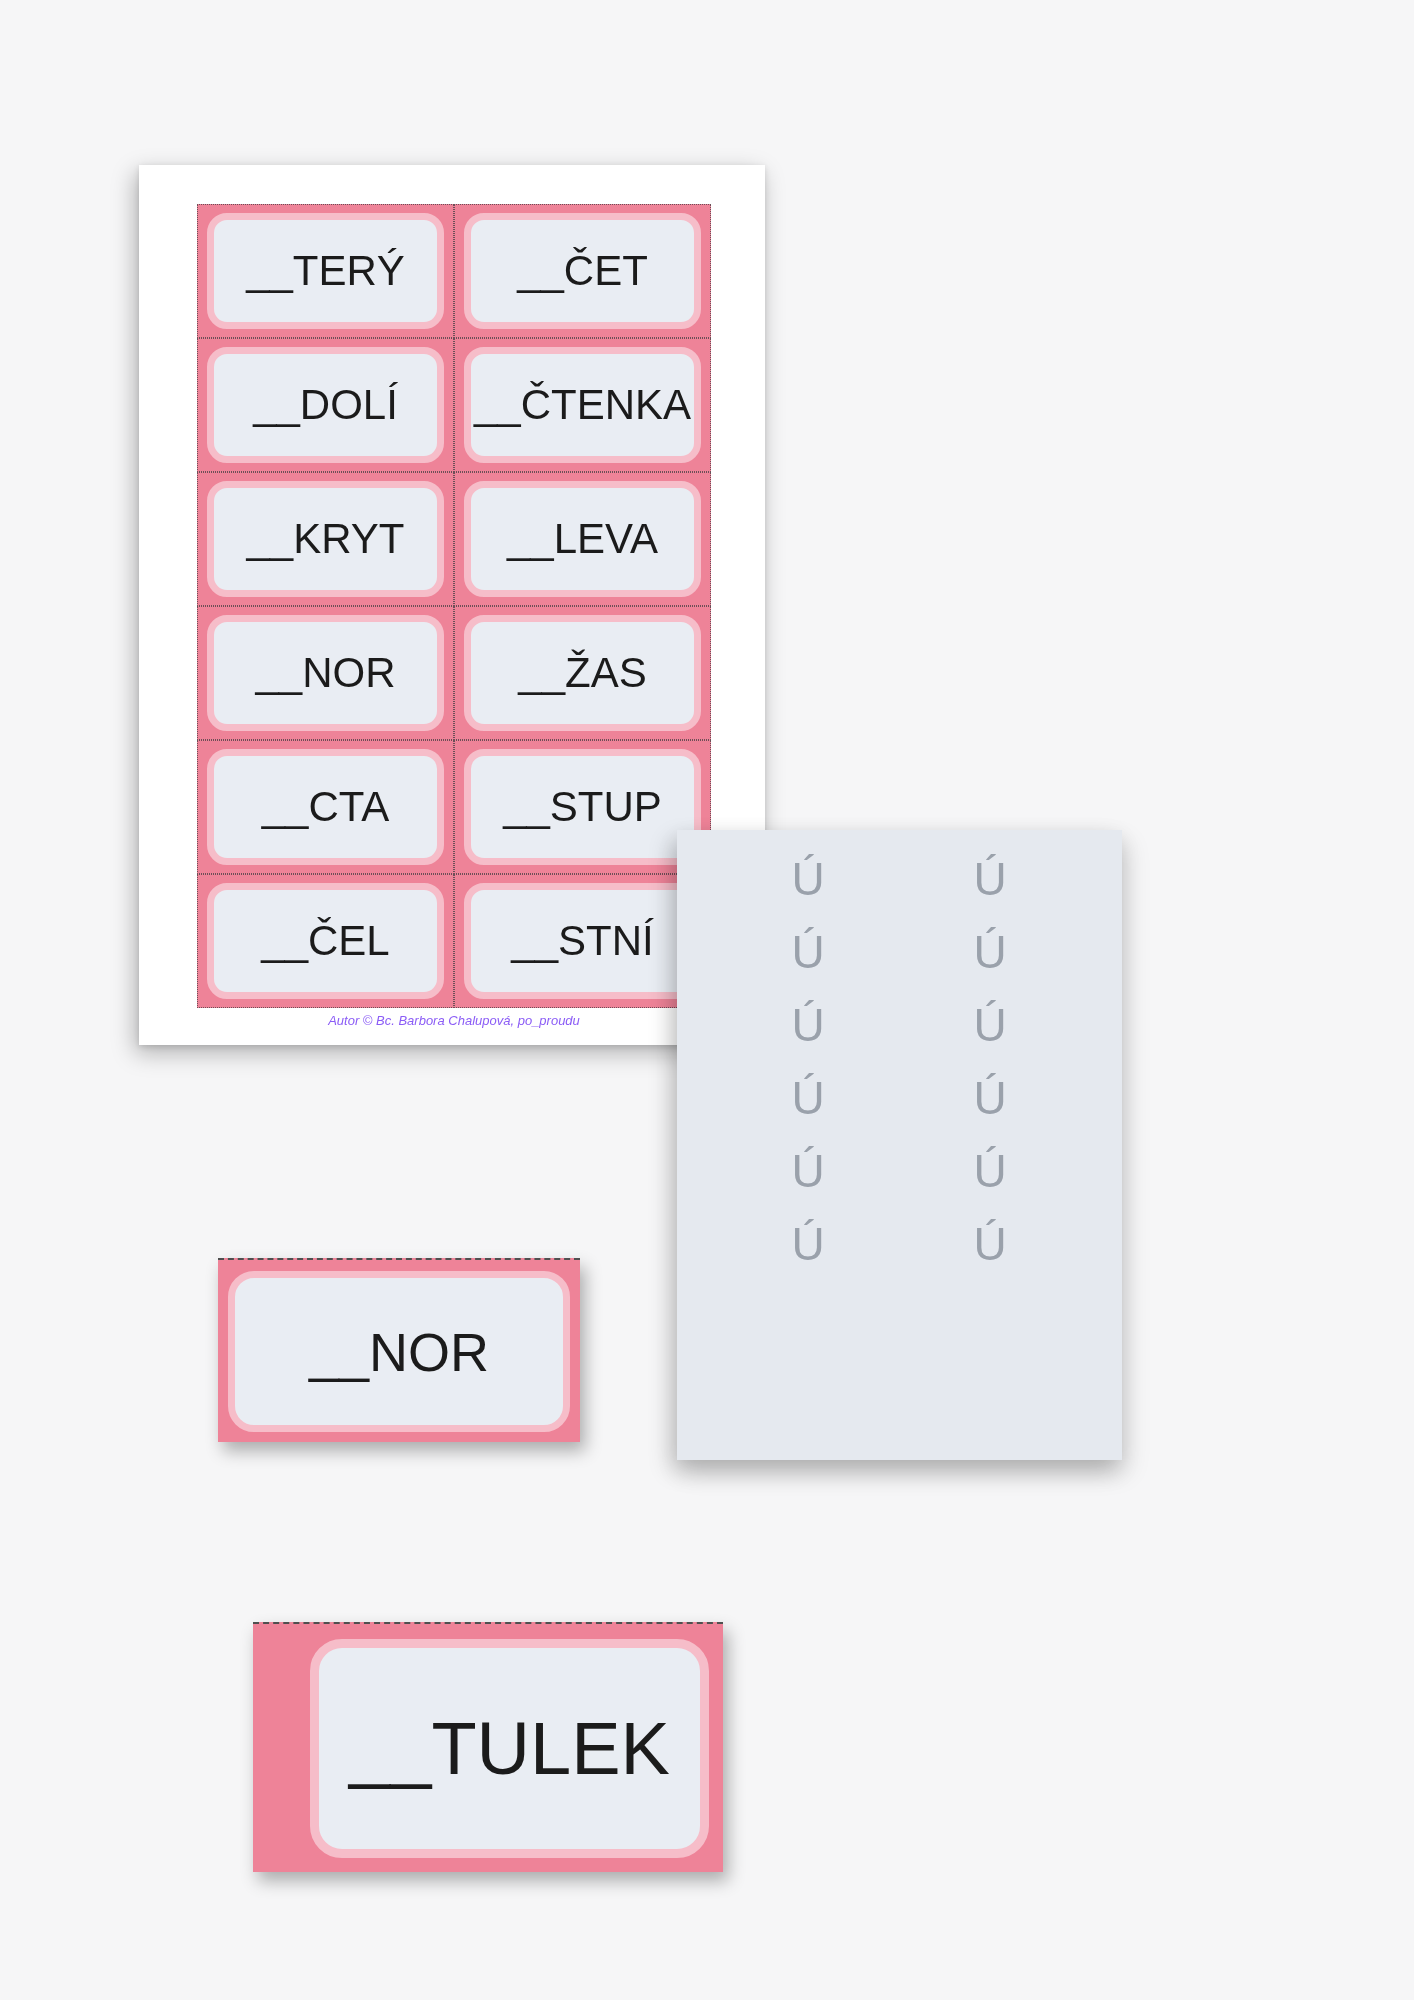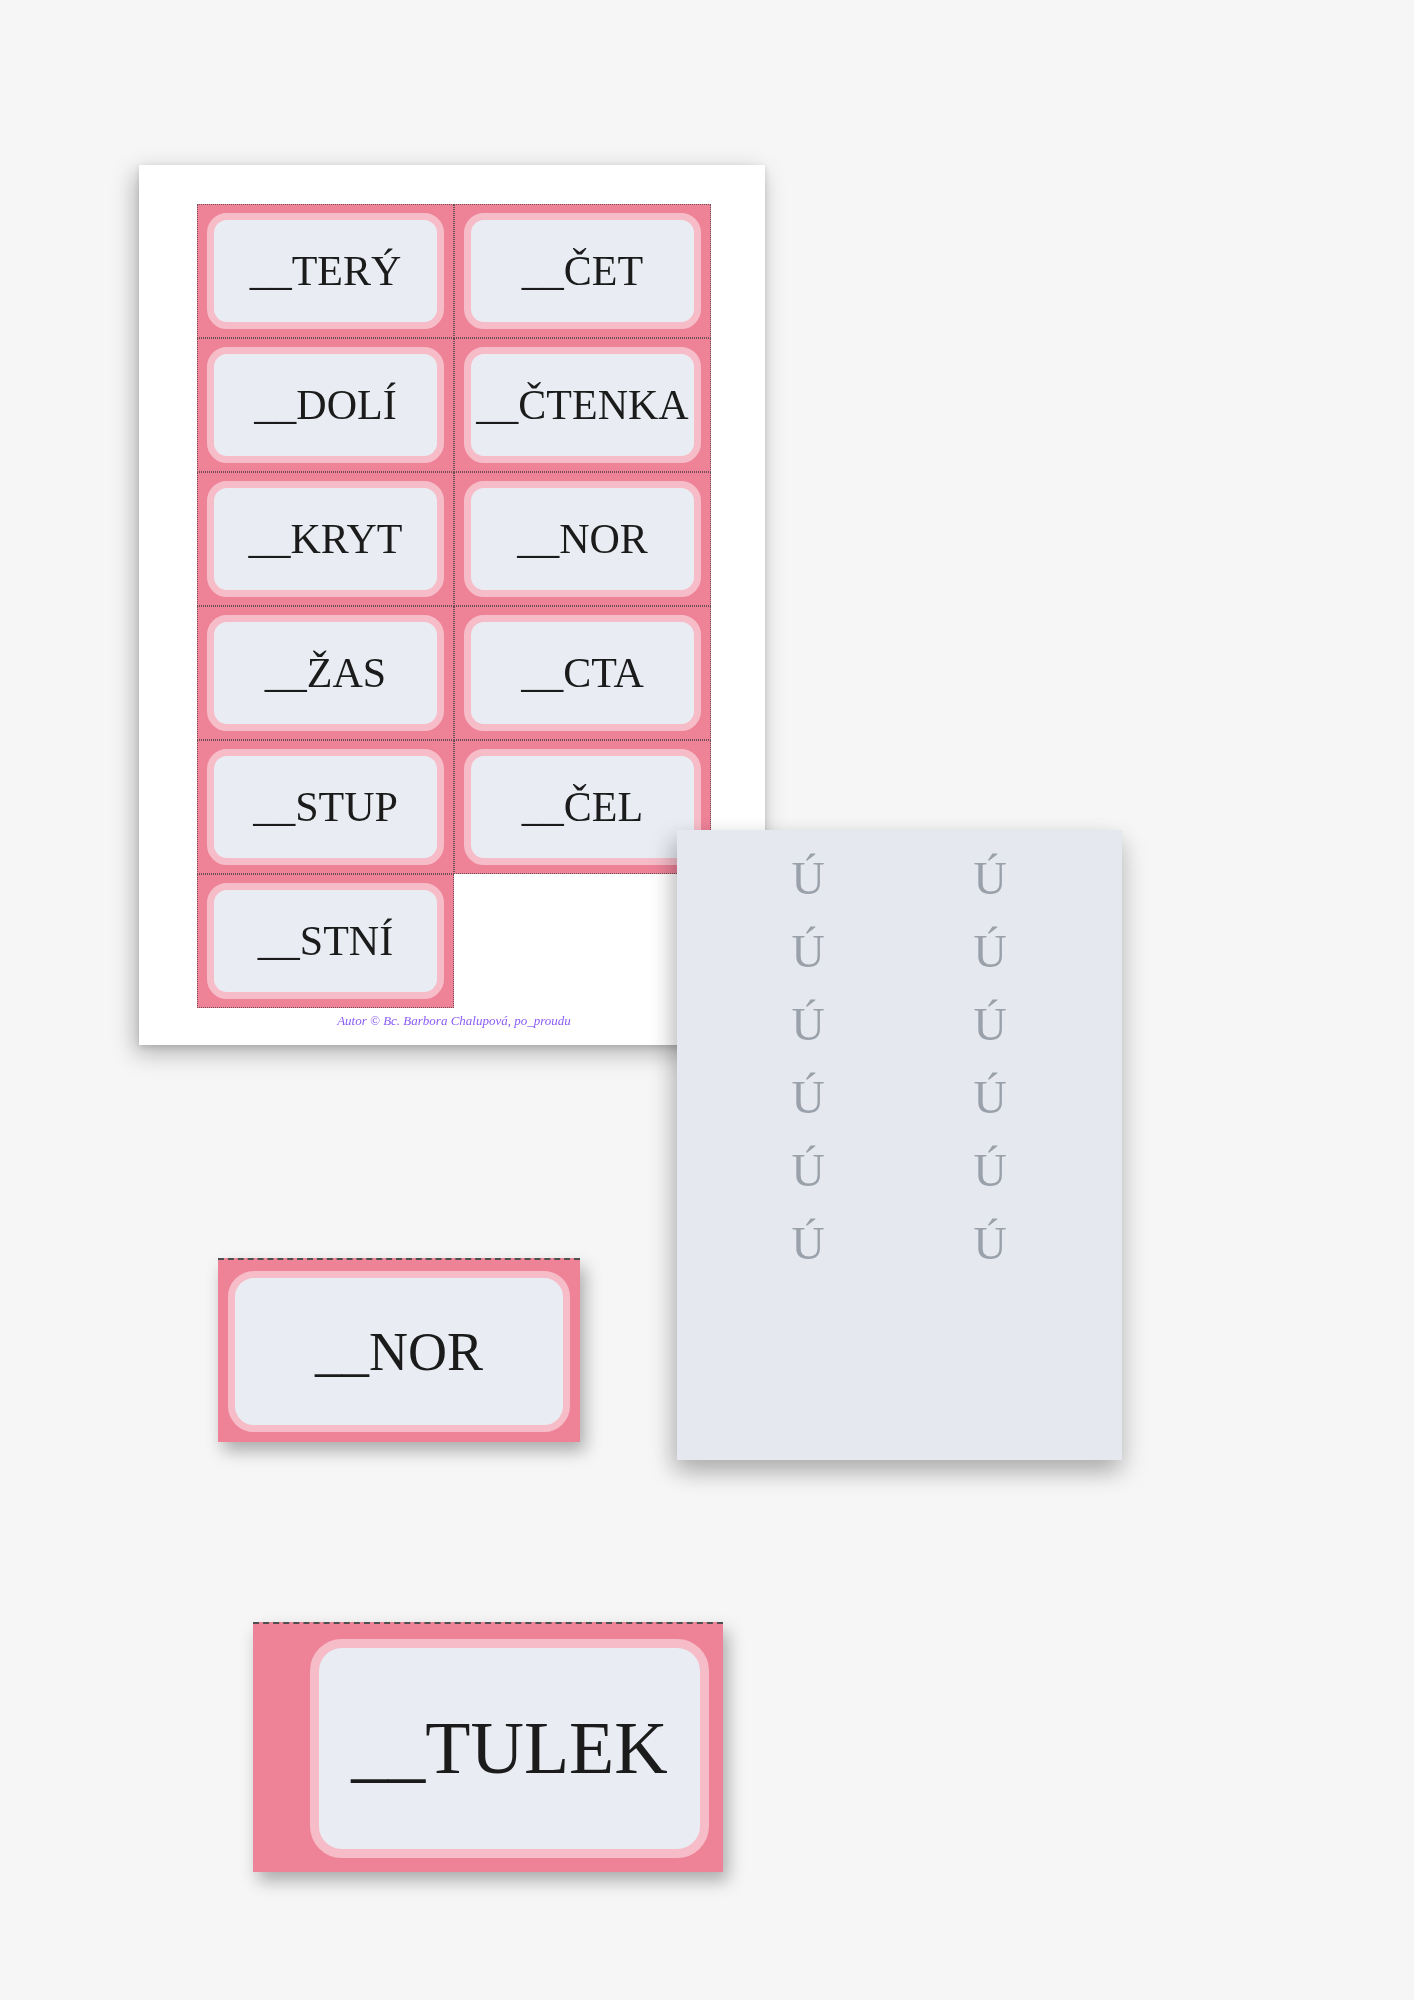--- a/index.html
+++ b/index.html
@@ -7,21 +7,20 @@
     padding: 0;
     background: #f6f6f7;
     font-family: "Liberation Sans", sans-serif;
   }
   .stage {
     position: relative;
     width: 1414px;
     height: 2000px;
     background: #f6f6f7;
     overflow: hidden;
-    font-family: Liberation Serif, serif;
   }
 
   
   .page {
     position: absolute;
     left: 139px;
     top: 165px;
     width: 626px;
     height: 880px;
     background: #ffffff;
@@ -174,20 +173,25 @@
             <span class="word">__ČTENKA</span>
           </div>
         </div>
         <div class="cell">
           <div class="cell-inner">
             <span class="word">__KRYT</span>
           </div>
         </div>
         <div class="cell">
           <div class="cell-inner">
+            <span class="word">__LEVA</span>
+          </div>
+        </div>
+        <div class="cell">
+          <div class="cell-inner">
             <span class="word">__NOR</span>
           </div>
         </div>
         <div class="cell">
           <div class="cell-inner">
             <span class="word">__ŽAS</span>
           </div>
         </div>
         <div class="cell">
           <div class="cell-inner">

